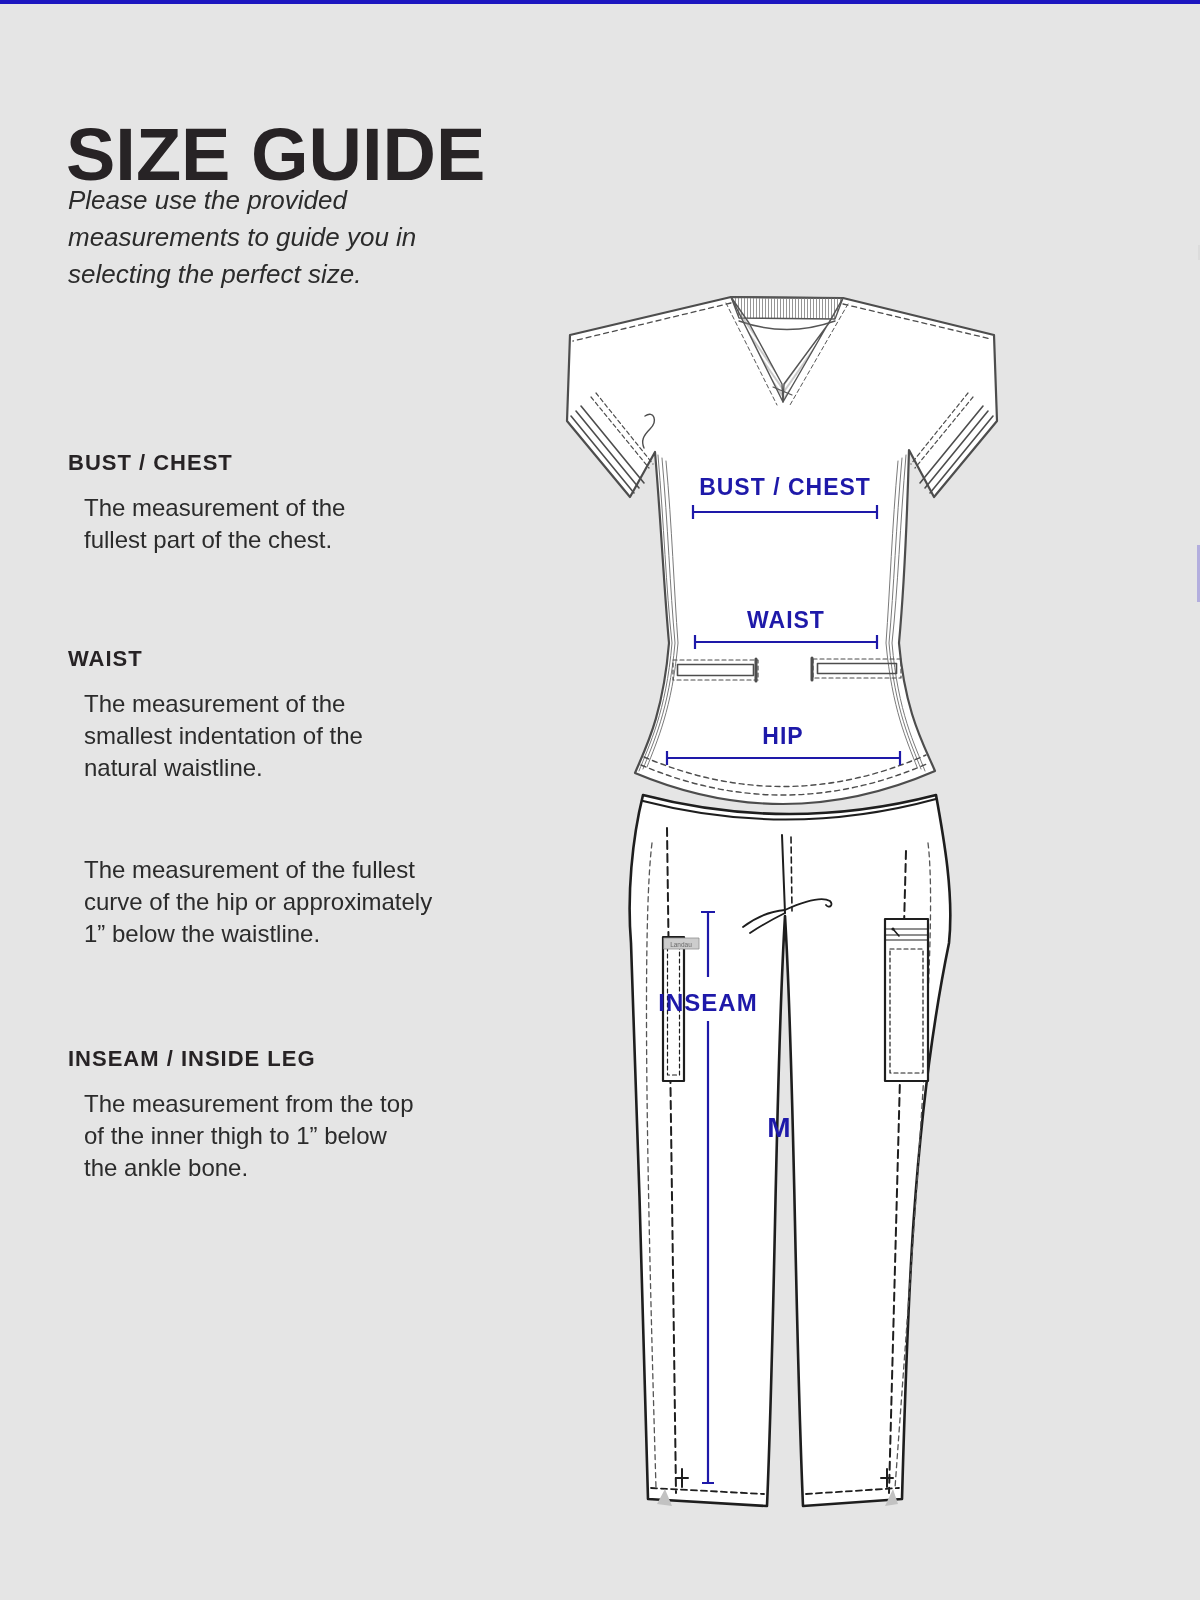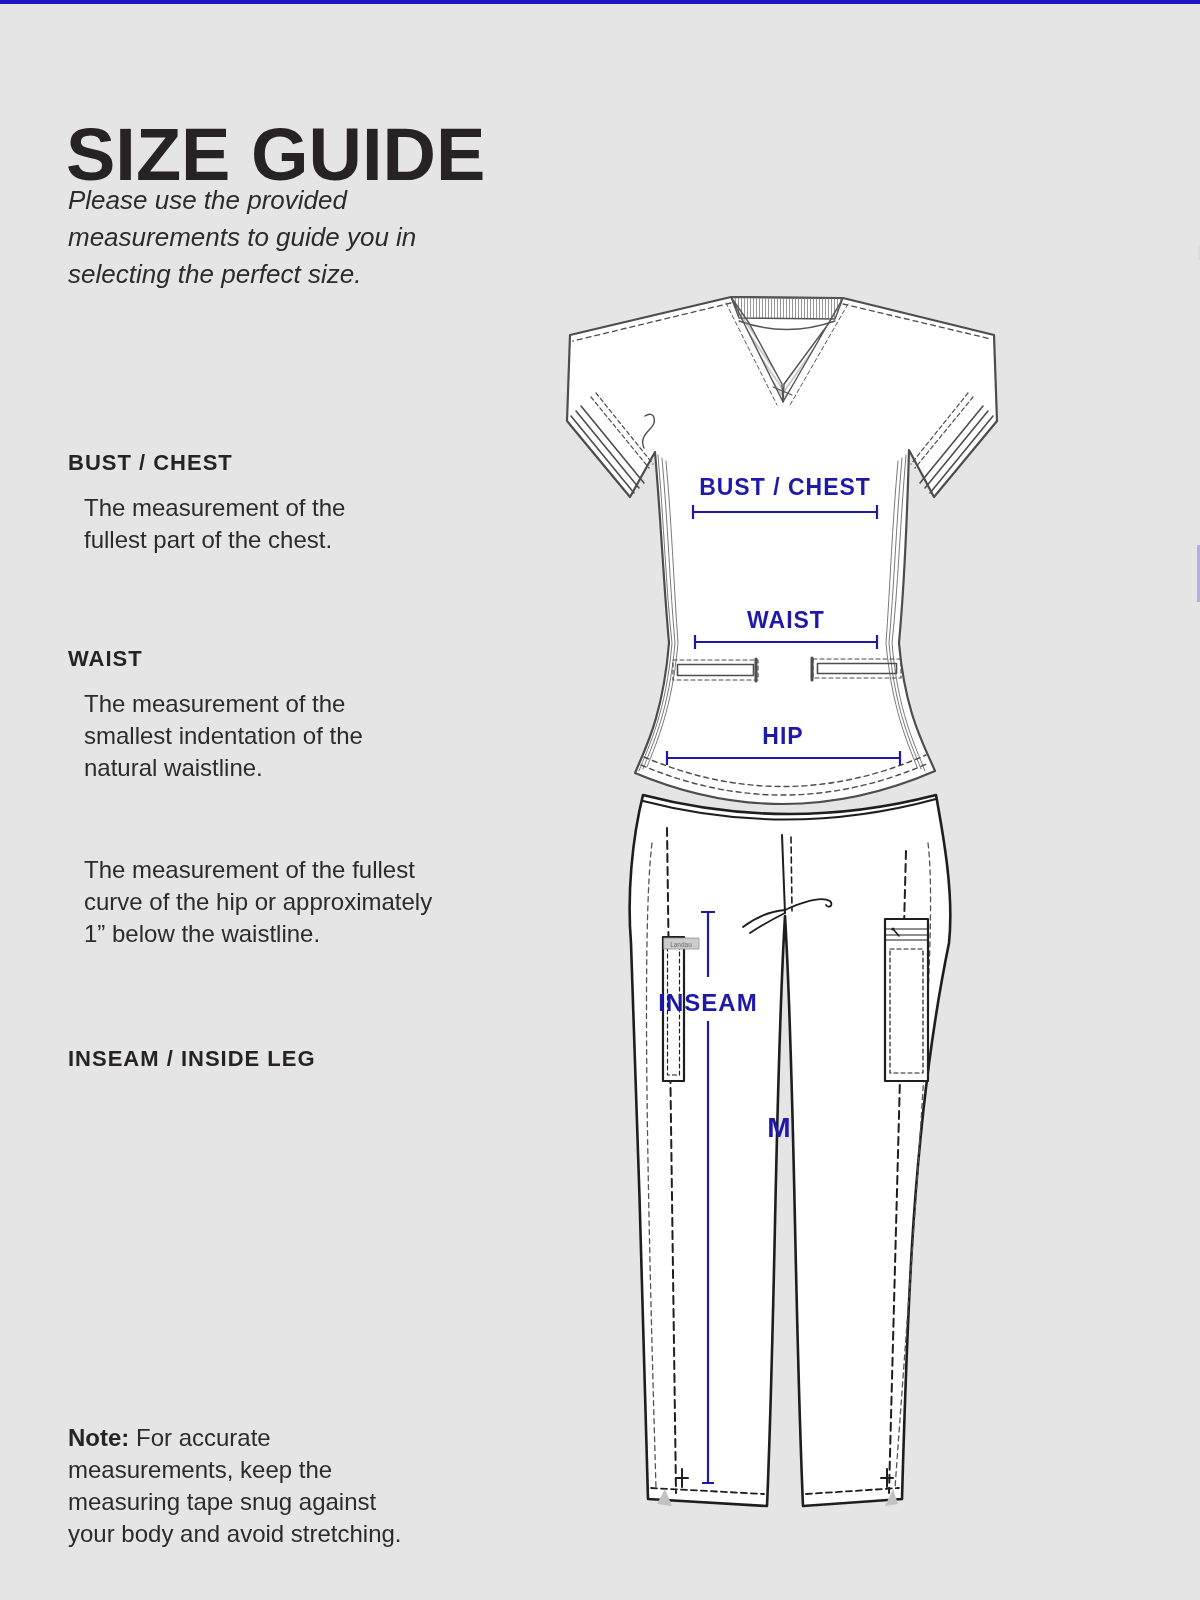--- a/index.html
+++ b/index.html
@@ -79,26 +79,25 @@
   </div>
 
   <div class="section s3">
     <p>The measurement of the fullest
 curve of the hip or approximately
 1” below the waistline.</p>
   </div>
 
   <div class="section s4">
     <h3>INSEAM / INSIDE LEG</h3>
-  </div>
-
-  <p class="note"><b>Note:</b> <span>For accurate
-measurements, keep the
-measuring tape snug against
-your body and avoid stretching.</span></p>
+    <p>The measurement from the top
+of the inner thigh to 1” below
+the ankle bone.</p>
+  </div>
+
 
   <svg class="diagram" viewBox="0 0 466 1250" xmlns="http://www.w3.org/2000/svg">
     <defs>
       <pattern id="ribV" patternUnits="userSpaceOnUse" width="3" height="8">
         <path d="M1.5 0 V8" stroke="#8a8a8a" stroke-width="0.9"></path>
       </pattern>
       <pattern id="ribL" patternUnits="userSpaceOnUse" width="4" height="4" patternTransform="rotate(55)">
         <path d="M0 2 H4" stroke="#8a8a8a" stroke-width="0.9"></path>
       </pattern>
       <pattern id="ribR" patternUnits="userSpaceOnUse" width="4" height="4" patternTransform="rotate(-55)">

